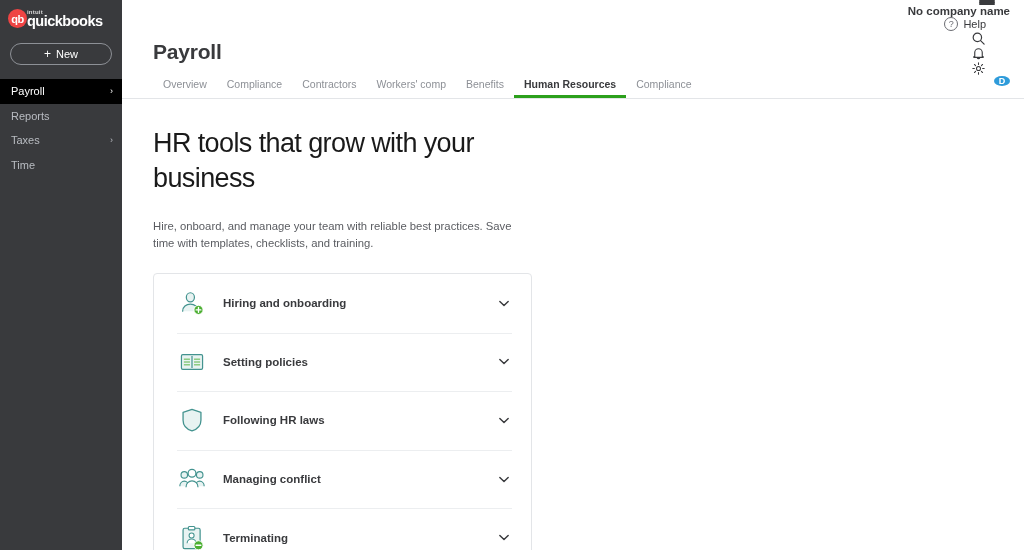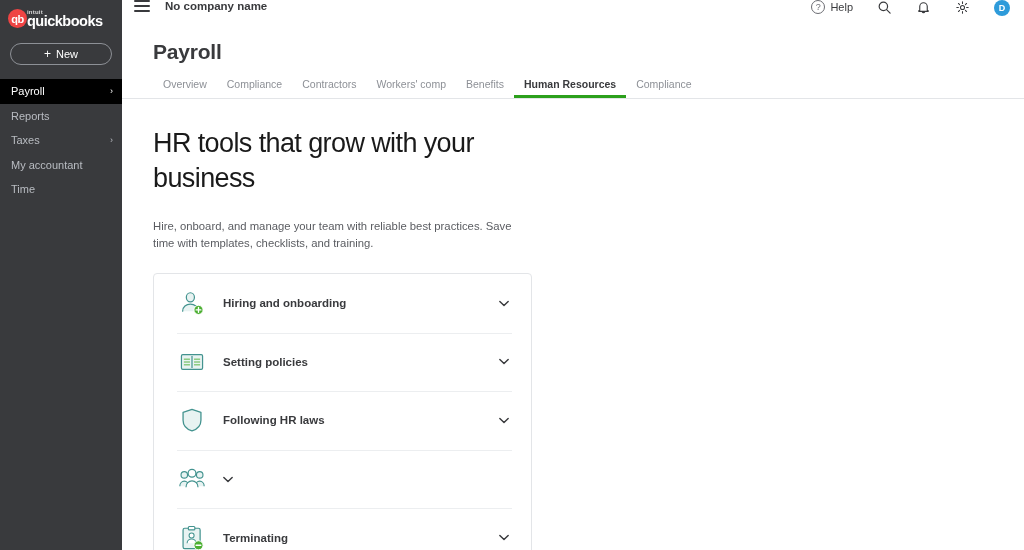--- a/index.html
+++ b/index.html
@@ -73,23 +73,24 @@
 
   
   .main {
     flex: 1 1 auto; height: 550px;
     background: #ffffff;
     position: relative;
     overflow: hidden;
   }
   .topbar {
     height: 30px;
-    display: flex; align-items: flex-start;
+    display: flex; align-items: flex-end;
     padding: 0 14px 0 0;
     border-bottom: none;
+    flex-direction: column;
   }
   .hamburger {
     width: 16px; height: 12px;
     margin-left: 12px; margin-right: 15px;
     display: flex; flex-direction: column; justify-content: space-between;
     cursor: pointer;
   }
   .hamburger span { display: block; height: 1.6px; background: #393a3d; border-radius: 1px; }
   .company-name { font-size: 11.5px; color: #393a3d; font-weight: 600; }
   .topbar-spacer { flex: 1 1 auto; }
@@ -210,24 +211,20 @@
         <span class="label">Payroll</span>
         <span class="nav-chevron">›</span>
       </div>
       <div class="nav-item">
         <span class="label">Reports</span>
         <span class="nav-chevron"></span>
       </div>
       <div class="nav-item">
         <span class="label">Taxes</span>
         <span class="nav-chevron">›</span>
-      </div>
-      <div class="nav-item">
-        <span class="label">My accountant</span>
-        <span class="nav-chevron"></span>
       </div>
       <div class="nav-item">
         <span class="label">Time</span>
         <span class="nav-chevron"></span>
       </div>
     </nav>
   </aside>
 
   <main class="main">
 
@@ -339,20 +336,21 @@
           <span class="acc-icon">
             <svg width="26" height="26" viewBox="0 0 32 32" fill="none">
               <circle cx="6.5" cy="11" r="4" fill="#e8f3f2" stroke="#43938f" stroke-width="1.4"></circle>
               <path d="M1 25c0-3.9 2.6-6.4 5.5-6.4S12 21.1 12 25" fill="#e8f3f2" stroke="#43938f" stroke-width="1.4"></path>
               <circle cx="25.5" cy="11" r="4" fill="#e8f3f2" stroke="#43938f" stroke-width="1.4"></circle>
               <path d="M20 25c0-3.9 2.6-6.4 5.5-6.4S31 21.1 31 25" fill="#e8f3f2" stroke="#43938f" stroke-width="1.4"></path>
               <circle cx="16" cy="9" r="4.8" fill="#ffffff" stroke="#43938f" stroke-width="1.5"></circle>
               <path d="M8.6 26c0-4.5 3.3-7.6 7.4-7.6s7.4 3.1 7.4 7.6" fill="#ffffff" stroke="#43938f" stroke-width="1.5"></path>
             </svg>
           </span>
+          <span class="acc-label">Managing conflict</span>
           <span class="chev">
             <svg width="10" height="7" viewBox="0 0 12 8" fill="none" stroke="#393a3d" stroke-width="1.7">
               <path d="M1 1.5L6 6.5L11 1.5" stroke-linecap="round" stroke-linejoin="round"></path>
             </svg>
           </span>
         </div>
 
         <div class="acc-row">
           <span class="acc-icon">
             <svg width="26" height="26" viewBox="0 0 32 32" fill="none">

